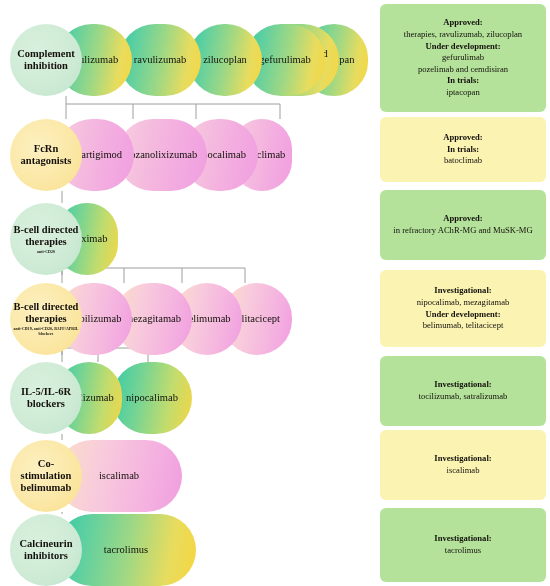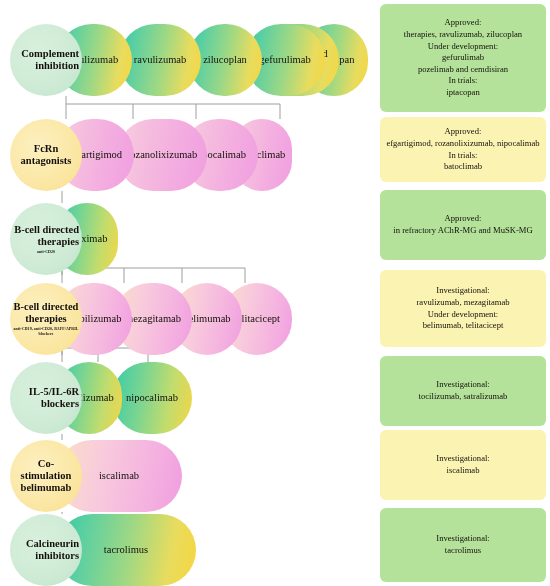--- a/index.html
+++ b/index.html
@@ -74,21 +74,20 @@
   }
   .head .sub {
     font-weight: bold;
     font-size: 3.9px;
     line-height: 1.25;
     margin-top: 2px;
     letter-spacing: .1px;
   }
   .head-green {
     background: radial-gradient(circle at 38% 38%, #d8f0dd 0%, #cfebd6 55%, #bfe3cb 100%);
-    text-align: right;
   }
   .head-yellow {
     background: radial-gradient(circle at 38% 38%, #fdf0c0 0%, #fbe8a7 55%, #f9df8d 100%);
   }
 
   
   .g-green   { background: linear-gradient(100deg, #2fc9a8 0%, #5fd0a0 22%, #9fd884 52%, #e8dc5e 80%, #f6d63f 100%); }
   .g-green2  { background: linear-gradient(100deg, #34cbaa 0%, #76d493 35%, #c2dc6d 70%, #f4d646 100%); }
   .g-pink    { background: linear-gradient(100deg, #f8cfe0 0%, #f5bede 30%, #f3ace0 65%, #f09ee0 100%); }
   .g-pink2   { background: linear-gradient(100deg, #fbe0c7 0%, #f8cbdc 35%, #f4b0e0 75%, #f09ddf 100%); }
@@ -113,21 +112,21 @@
     align-items: center;
     justify-content: center;
     text-align: center;
     font-size: 8.6px;
     line-height: 1.35;
     color: #14110c;
     padding: 4px 5px;
   }
   .note-green  { background: #b4e29a; }
   .note-yellow { background: #fbf3b2; }
-  .note b { font-weight: normal; }
+  .note b { font-weight: bold; }
   .note .ln { display: block; width: 100%; }
 </style>
 </head>
 <body>
 
 <div id="canvas">
 
   <svg id="connectors" width="550" height="586" style="position:absolute;left:0;top:0;pointer-events:none;">
 
     <g>
@@ -278,31 +277,30 @@
         <b class="ln">Approved:</b>
         <span class="ln">therapies, ravulizumab, zilucoplan</span>
         <b class="ln">Under development:</b>
         <span class="ln">gefurulimab</span>
         <span class="ln">pozelimab and cemdisiran</span>
         <b class="ln">In trials:</b>
         <span class="ln">iptacopan</span>
       </div>
       <div class="note note-yellow" style="top: 117px; height: 65px;">
         <b class="ln">Approved:</b>
-        <span class="ln">efgartigimod, rozanolixizumab, nipocalimab</span>
         <b class="ln">In trials:</b>
         <span class="ln">batoclimab</span>
       </div>
       <div class="note note-green" style="top: 190px; height: 70px;">
         <b class="ln">Approved:</b>
         <span class="ln">in refractory AChR-MG and MuSK-MG</span>
       </div>
       <div class="note note-yellow" style="top: 270px; height: 77px;">
         <b class="ln">Investigational:</b>
-        <span class="ln">ravulizumab, mezagitamab</span>
+        <span class="ln">nipocalimab, mezagitamab</span>
         <b class="ln">Under development:</b>
         <span class="ln">belimumab, telitacicept</span>
       </div>
       <div class="note note-green" style="top: 356px; height: 70px;">
         <b class="ln">Investigational:</b>
         <span class="ln">tocilizumab, satralizumab</span>
       </div>
       <div class="note note-yellow" style="top: 430px; height: 70px;">
         <b class="ln">Investigational:</b>
         <span class="ln">iscalimab</span>

